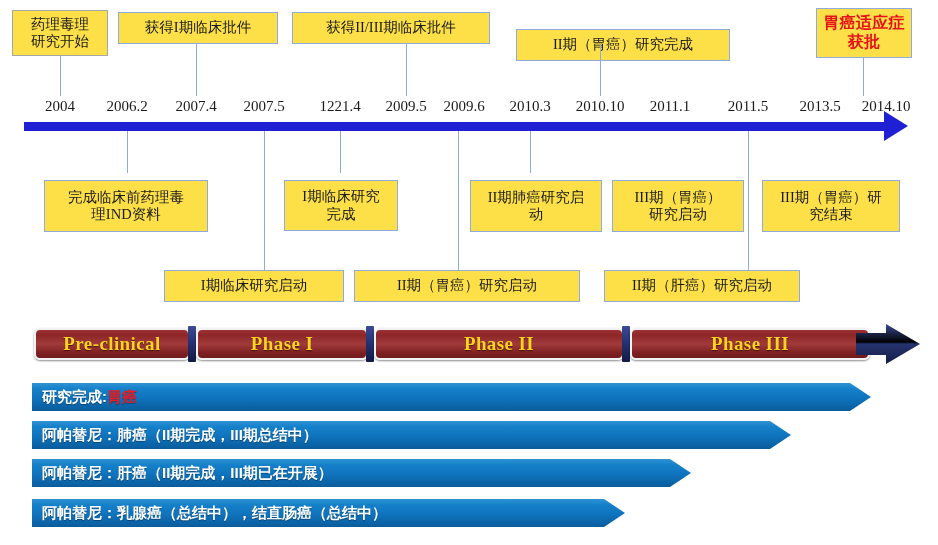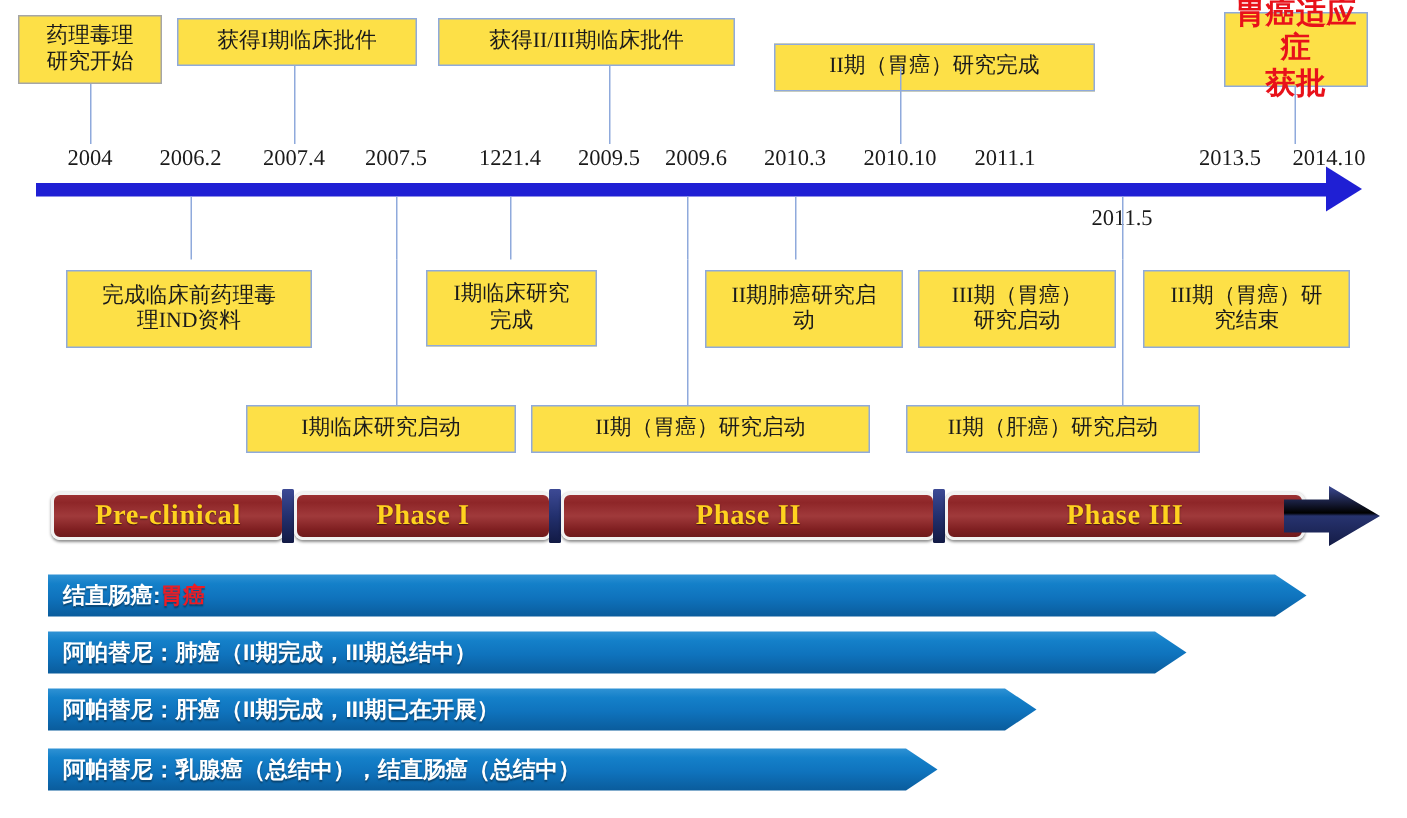--- a/index.html
+++ b/index.html
@@ -32,21 +32,21 @@
     color: #1a1a1a;
     font-family: "Liberation Serif", "DejaVu Serif", serif;
     font-size: 14.5px;
     padding: 1px 3px;
   }
   .mbox.gray-border { border-color: #a6a6a6; }
   .mbox.approval {
     color: #e8111a;
     font-weight: bold;
     font-family: "Liberation Sans", "DejaVu Sans", sans-serif;
-    font-size: 20px;
+    font-size: 16px;
     letter-spacing: .3px;
   }
 
   
   .conn {
     position: absolute;
     width: 1px;
     background: #8faadc;
   }
 
@@ -170,21 +170,21 @@
       <div class="tick-label" style="left: 60px;">2004</div>
       <div class="tick-label" style="left: 127px;">2006.2</div>
       <div class="tick-label" style="left: 196px;">2007.4</div>
       <div class="tick-label" style="left: 264px;">2007.5</div>
       <div class="tick-label" style="left: 340px;">1221.4</div>
       <div class="tick-label" style="left: 406px;">2009.5</div>
       <div class="tick-label" style="left: 464px;">2009.6</div>
       <div class="tick-label" style="left: 530px;">2010.3</div>
       <div class="tick-label" style="left: 600px;">2010.10</div>
       <div class="tick-label" style="left: 670px;">2011.1</div>
-      <div class="tick-label" style="left: 748px; margin-top: 40px;">2011.5</div>
+      <div class="tick-label" style="left: 748px;">2011.5</div>
       <div class="tick-label" style="left: 820px;">2013.5</div>
       <div class="tick-label" style="left: 886px;">2014.10</div>
     </div>
 
   <div class="conn" style="left:127px; top:131px; height:42px;"></div>
   <div class="conn" style="left:264px; top:131px; height:42px;"></div>
   <div class="conn" style="left:340px; top:131px; height:42px;"></div>
   <div class="conn" style="left:458px; top:131px; height:42px;"></div>
   <div class="conn" style="left:530px; top:131px; height:42px;"></div>
   <div class="conn" style="left:748px; top:131px; height:42px;"></div>
@@ -254,21 +254,21 @@
         <linearGradient id="bg0" x1="0" y1="0" x2="0" y2="1">
           <stop offset="0%" stop-color="#2f92d4"></stop>
           <stop offset="22%" stop-color="#1480c9"></stop>
           <stop offset="55%" stop-color="#0f73bd"></stop>
           <stop offset="100%" stop-color="#0a5c9c"></stop>
         </linearGradient>
       </defs>
       <path d="M0 1 L818 1 L839 15 L818 29 L0 29 Z" fill="url(#bg0)"></path>
     </svg>
     <div class="ilabel">
-      <span>结直肠癌: </span>
+      <span>研究完成: </span>
         <span class="hl">胃癌</span>
     </div>
   </div>
 
   <div class="ibar" style="left:32px; top:420px; width:760px;">
     <svg width="760" height="30" viewBox="0 0 760 30" preserveAspectRatio="none">
       <defs>
         <linearGradient id="bg1" x1="0" y1="0" x2="0" y2="1">
           <stop offset="0%" stop-color="#2f92d4"></stop>
           <stop offset="22%" stop-color="#1480c9"></stop>

